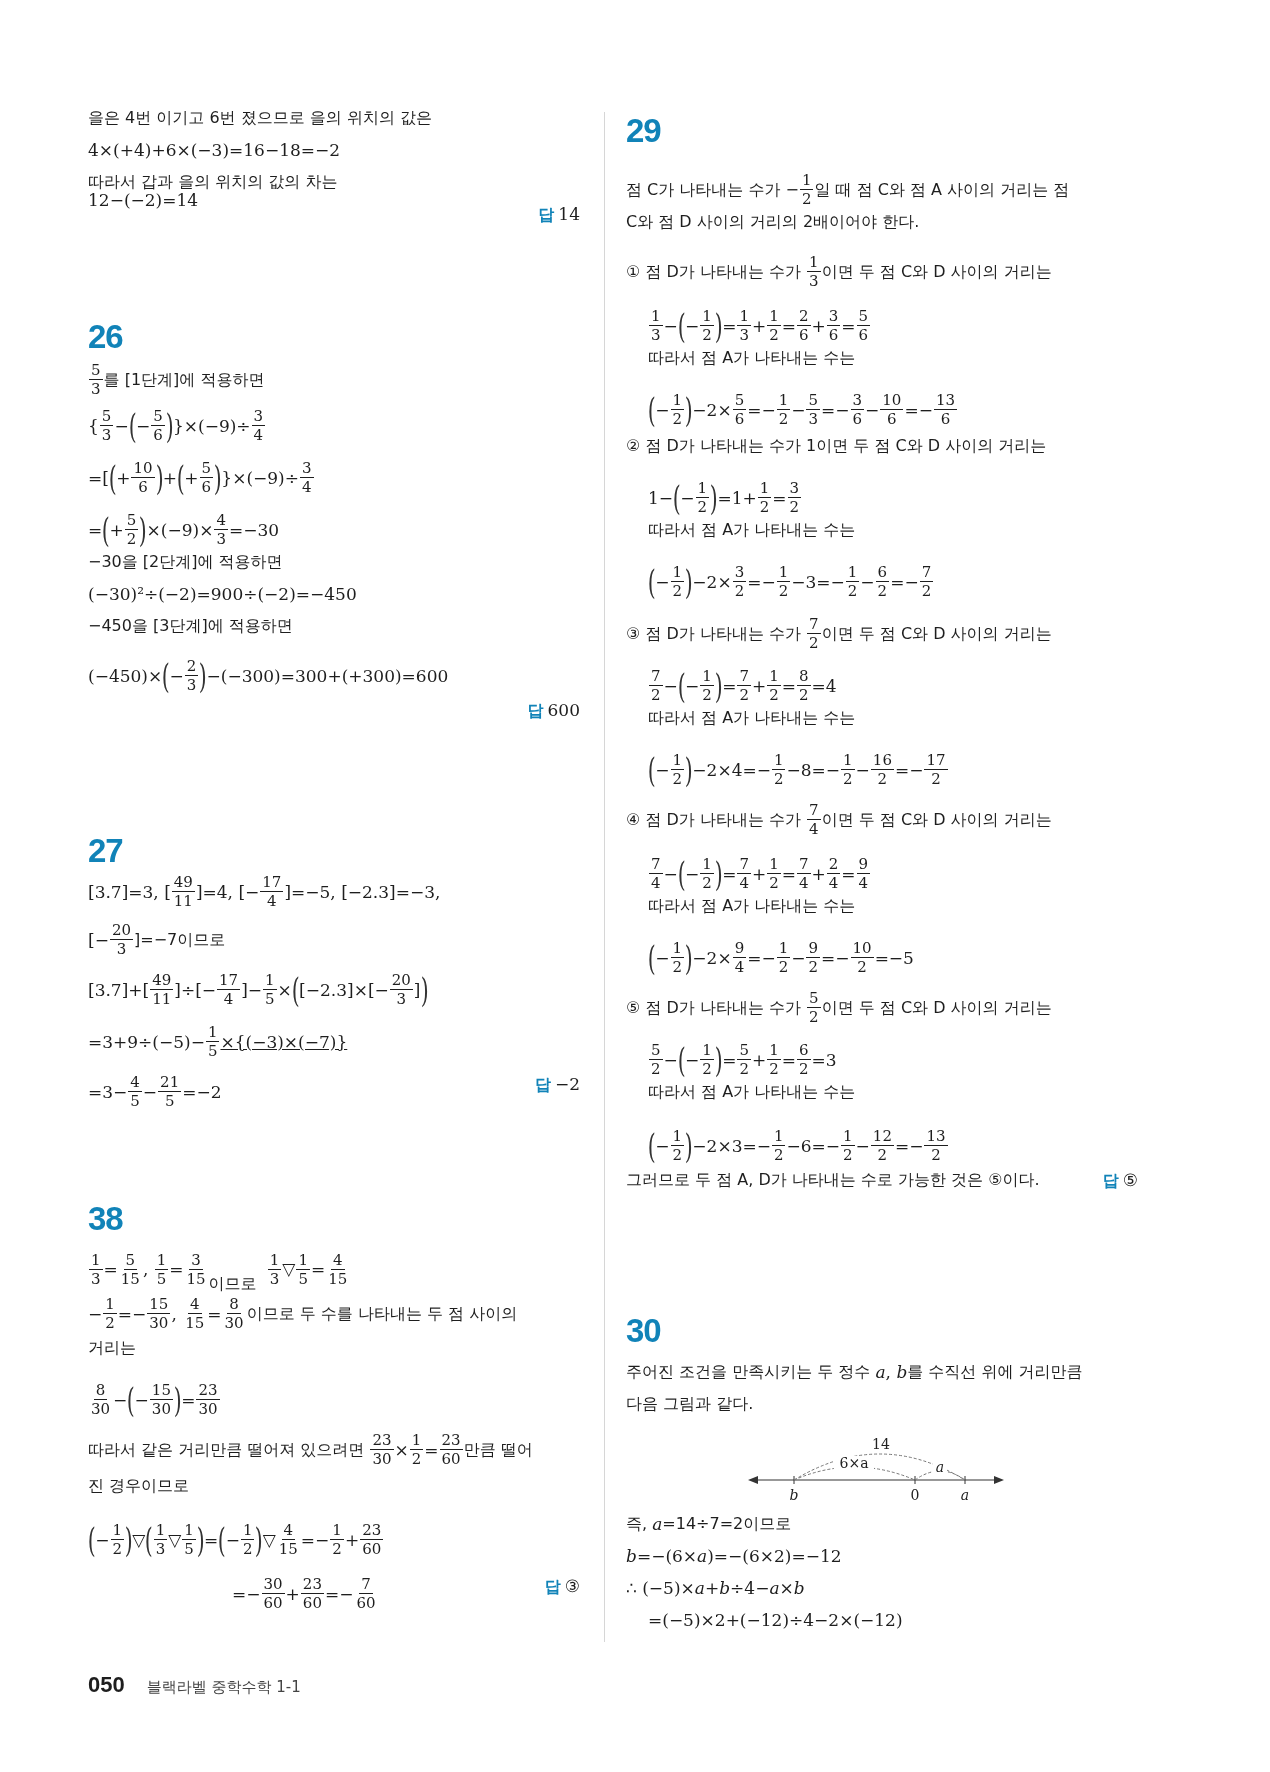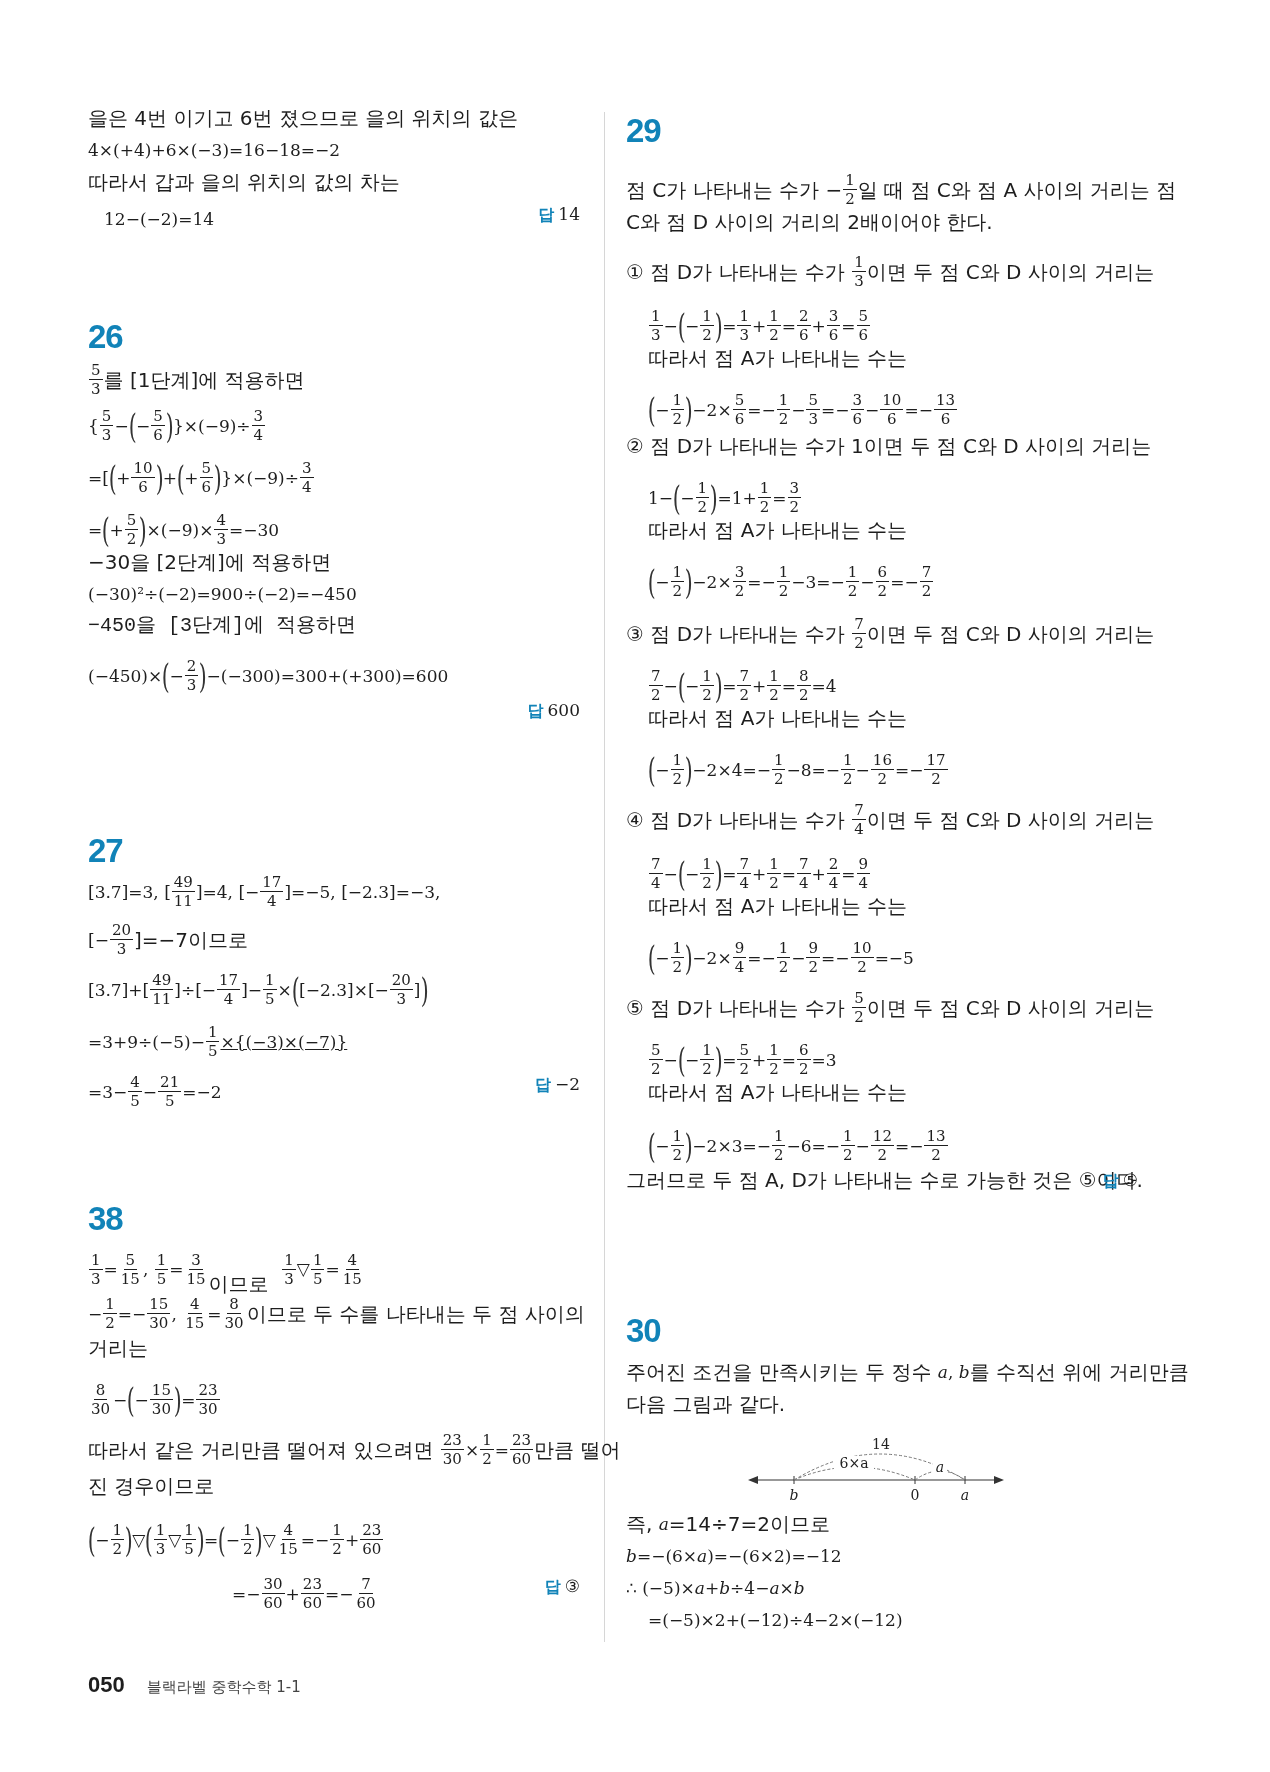--- a/index.html
+++ b/index.html
@@ -13,21 +13,21 @@
           display:flex; align-items:center; }
   .line.indent { left:22px; }
   .qnum { position:absolute; left:0; font-family:"Liberation Sans", "DejaVu Sans", sans-serif;
           font-weight:bold; font-size:33px; color:#1183b8; letter-spacing:-1px; }
   .frac { display:inline-flex; flex-direction:column; align-items:center; vertical-align:middle;
           margin:0 1px; font-size:15px; line-height:16px; }
   .frac .num { padding:0 2px 1px 2px; border-bottom:1px solid #1e1e1e; }
   .frac .den { padding:1px 2px 0 2px; }
   .paren { font-size:34px; line-height:34px; font-weight:200; transform:scaleX(0.6); display:inline-block; margin:0 -3px; color:#333; }
   .txt { display:inline-block; }
-  .kor { font-family:"DejaVu Sans", "Liberation Sans", sans-serif; font-size:20px; }
+  .kor { font-family:"DejaVu Sans", "Liberation Sans", sans-serif; font-size:16px; }
   .ans { position:absolute; right:0; font-size:17px; white-space:nowrap; }
   .ans .ans-label { font-family:"DejaVu Sans", sans-serif; font-weight:bold; color:#1183b8; font-size:16px; margin-right:4px; }
   .footer { position:absolute; left:88px; top:1672px; display:flex; align-items:baseline; }
   .footer .page-num { font-family:"Liberation Sans", sans-serif; font-weight:bold; font-size:22px; color:#1e1e1e; margin-right:22px; }
   .footer .book-title { font-family:"DejaVu Sans", sans-serif; font-size:15px; color:#444; }
   .diagram { position:absolute; }
   .ital { font-style:italic; }
 </style>
 </head>
 <body>
@@ -38,21 +38,21 @@
   <div id="sec-carry">
       <div class="line" style="top: 108px;">
         <span class="txt kor" style="white-space: pre;">을은 4번 이기고 6번 졌으므로 을의 위치의 값은</span>
       </div>
       <div class="line" style="top: 140px;">
         <span class="txt" style="white-space: pre;">4×(+4)+6×(−3)=16−18=−2</span>
       </div>
       <div class="line" style="top: 172px;">
         <span class="txt kor" style="white-space: pre;">따라서 갑과 을의 위치의 값의 차는</span>
       </div>
-      <div class="line" style="top: 209px; margin-left: 16px;">
+      <div class="line" style="top: 190px;">
         <span class="txt" style="white-space: pre;">12−(−2)=14</span>
       </div>
     </div>
   <div class="ans" id="ans-carry" style="top:204px;">
     <span class="ans-label">답</span><span>14</span>
   </div>
 
   <div class="qnum" style="top:318px;">26</div>
   <div id="sec-q26">
       <div class="line" style="top: 362px;">
@@ -121,21 +121,21 @@
         </span>
         <span class="txt" style="white-space: pre;">=−30</span>
       </div>
       <div class="line" style="top: 552px;">
         <span class="txt kor" style="white-space: pre;">−30을 [2단계]에 적용하면</span>
       </div>
       <div class="line" style="top: 584px;">
         <span class="txt" style="white-space: pre;">(−30)²÷(−2)=900÷(−2)=−450</span>
       </div>
       <div class="line" style="top: 616px;">
-        <span class="txt kor" style="white-space: pre; font-family: Liberation Mono, monospace;">−450을 [3단계]에 적용하면</span>
+        <span class="txt kor" style="white-space: pre;">−450을 [3단계]에 적용하면</span>
       </div>
       <div class="line" style="top: 658px;">
         <span class="txt" style="white-space: pre;">(−450)×</span>
         <span class="paren" style="white-space: pre;">(</span>
         <span class="txt" style="white-space: pre;">−</span>
         <span class="frac">
           <span class="num">2</span>
           <span class="den">3</span>
         </span>
         <span class="paren" style="white-space: pre;">)</span>

